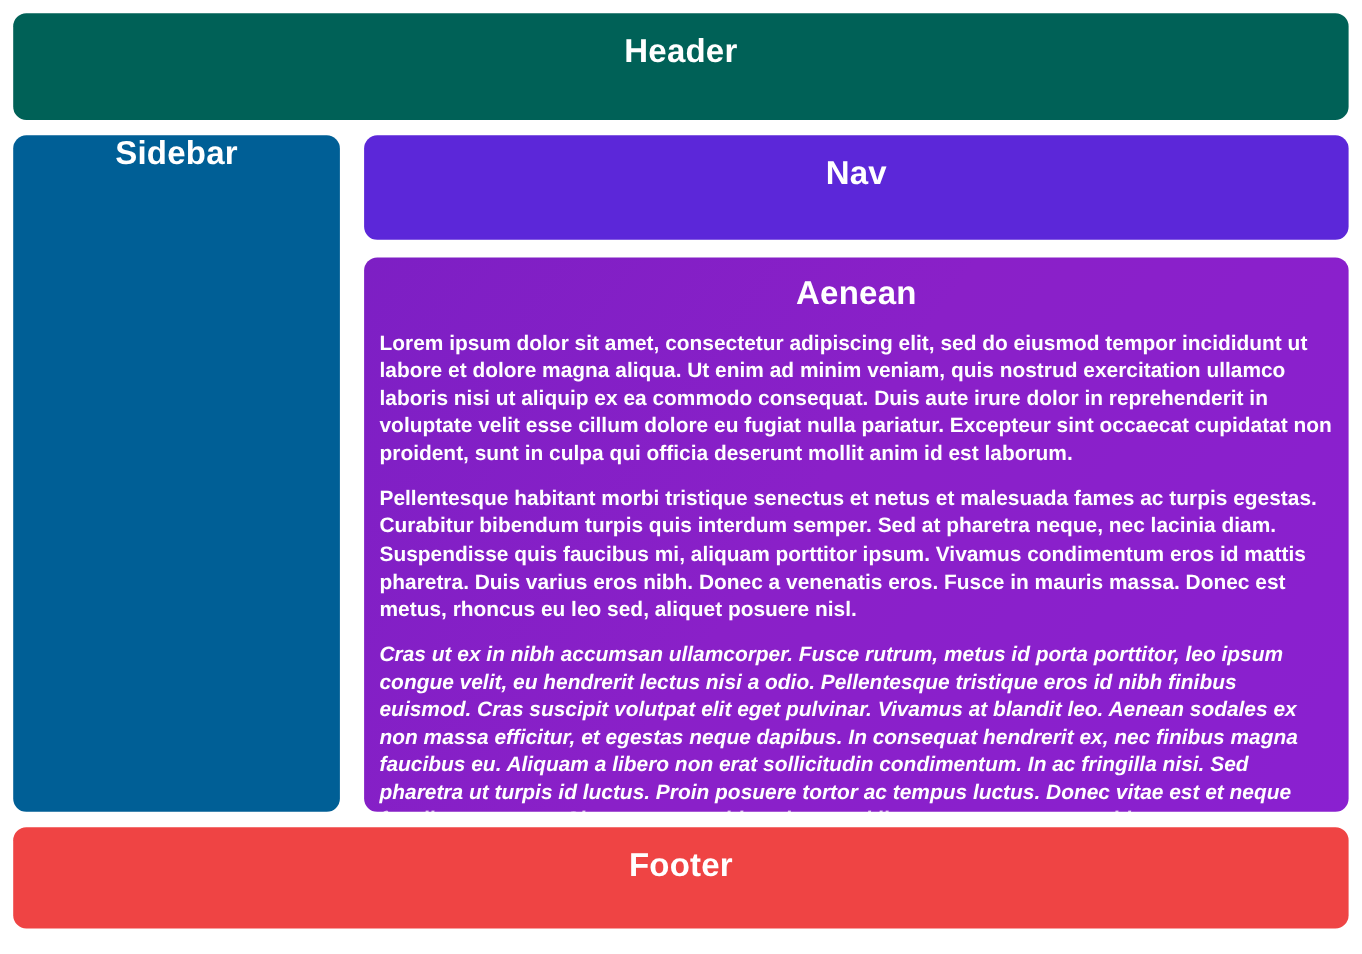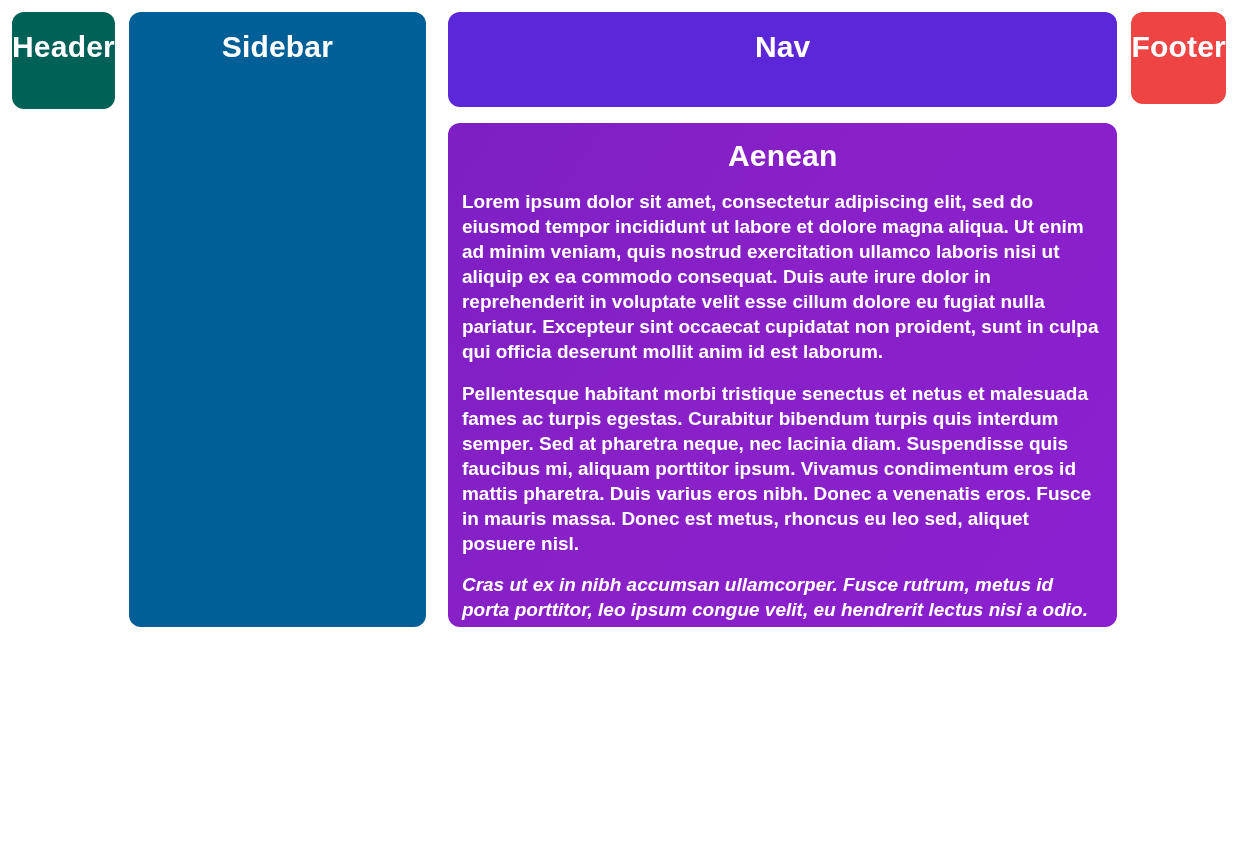--- a/index.html
+++ b/index.html
@@ -13,21 +13,21 @@
     font-family: "Liberation Sans", sans-serif;
     overflow: hidden;
   }
 
   .page {
     width: 1238px;
     height: 857px;
     box-sizing: border-box;
     padding: 12px 12px 12px 12px;
     display: flex;
-    flex-direction: row;
+    flex-direction: column;
     gap: 14px;
   }
 
   .region {
     box-sizing: border-box;
     border-radius: 12px;
     color: #ffffff;
   }
 
   .region-title {
@@ -50,21 +50,20 @@
   .middle {
     display: flex;
     gap: 22px;
     height: 615px;
   }
 
   #sidebar {
     width: 297px;
     flex: 0 0 297px;
     background: #005f96;
-    padding-top: 18px;
   }
 
   .content-col {
     flex: 1 1 auto;
     display: flex;
     flex-direction: column;
     gap: 16px;
     min-width: 0;
   }
 

